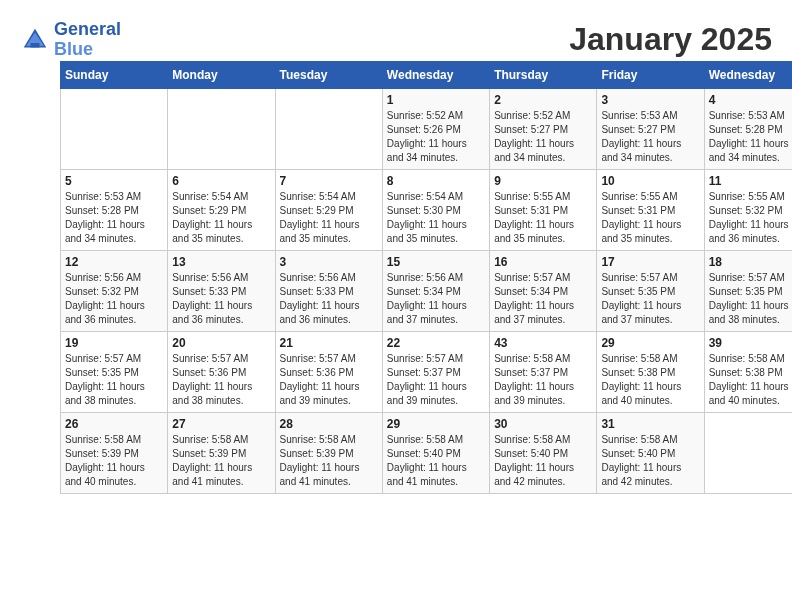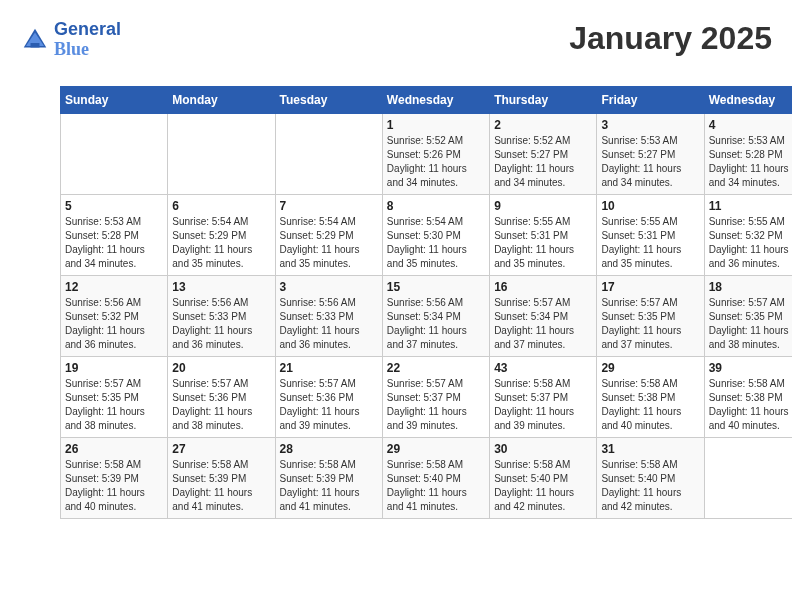--- a/index.html
+++ b/index.html
@@ -6,22 +6,22 @@
     body {
       font-family: Arial, sans-serif;
       background: #fff;
       width: 792px;
       min-height: 612px;
       padding: 20px;
     }
     .header-area {
       display: flex;
       justify-content: space-between;
-      align-items: flex-start;
-      margin-bottom: 26px;
+      align-items: center;
+      margin-bottom: 1px;
     }
     .logo {
       display: flex;
       align-items: center;
       gap: 4px;
     }
     .logo-text {
       font-size: 18px;
       font-weight: bold;
       color: #333;
@@ -92,21 +92,21 @@
 
 <div class="header-area">
   <div class="logo">
     <svg class="logo-icon" viewBox="0 0 40 40">
       <polygon points="20,5 35,30 5,30" fill="#2a5db0"></polygon>
       <polygon points="20,10 32,28 8,28" fill="#5a8de0"></polygon>
       <rect x="14" y="24" width="12" height="6" fill="#2a5db0"></rect>
     </svg>
     <div class="logo-text">
       <span>General</span><br>
-      <span style="color:#5a8de0;font-family:Liberation Serif, serif;">Blue</span>
+      <span style="color:#5a8de0;">Blue</span>
     </div>
   </div>
   <div class="title-area">
     <div class="month-title">January 2025</div>
   </div>
 </div>
 
 <table>
   <thead>
     <tr>

